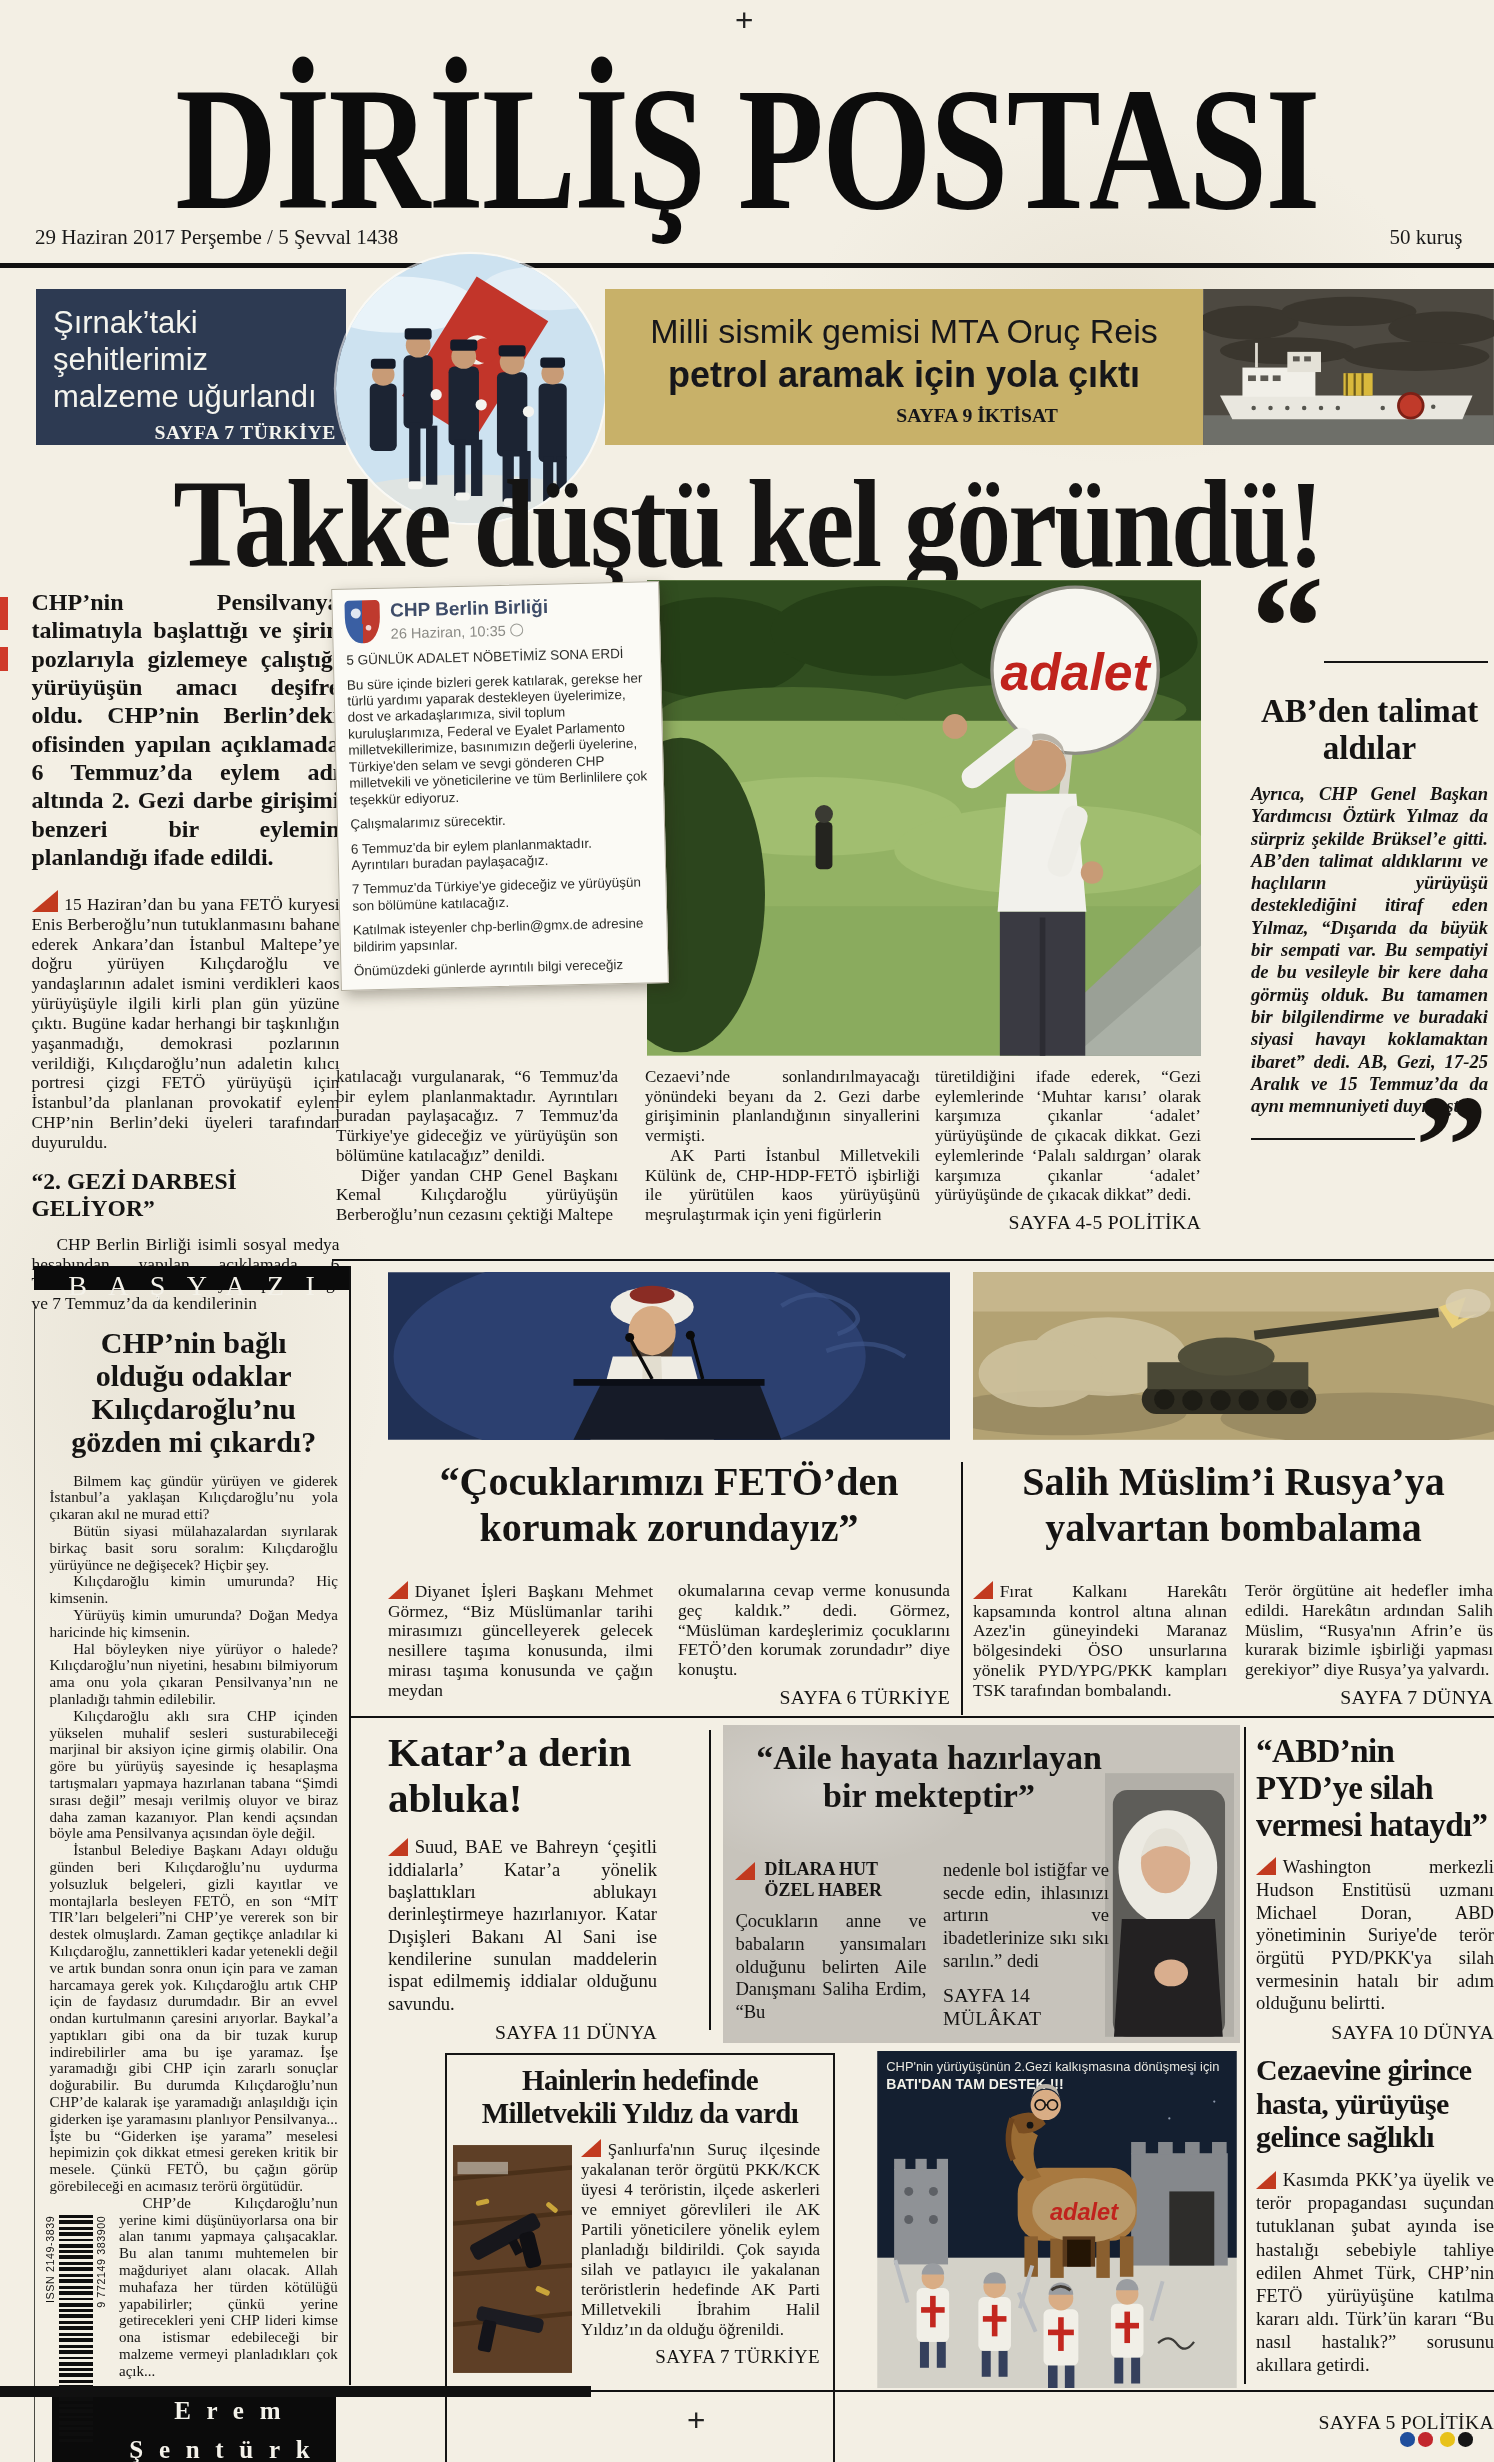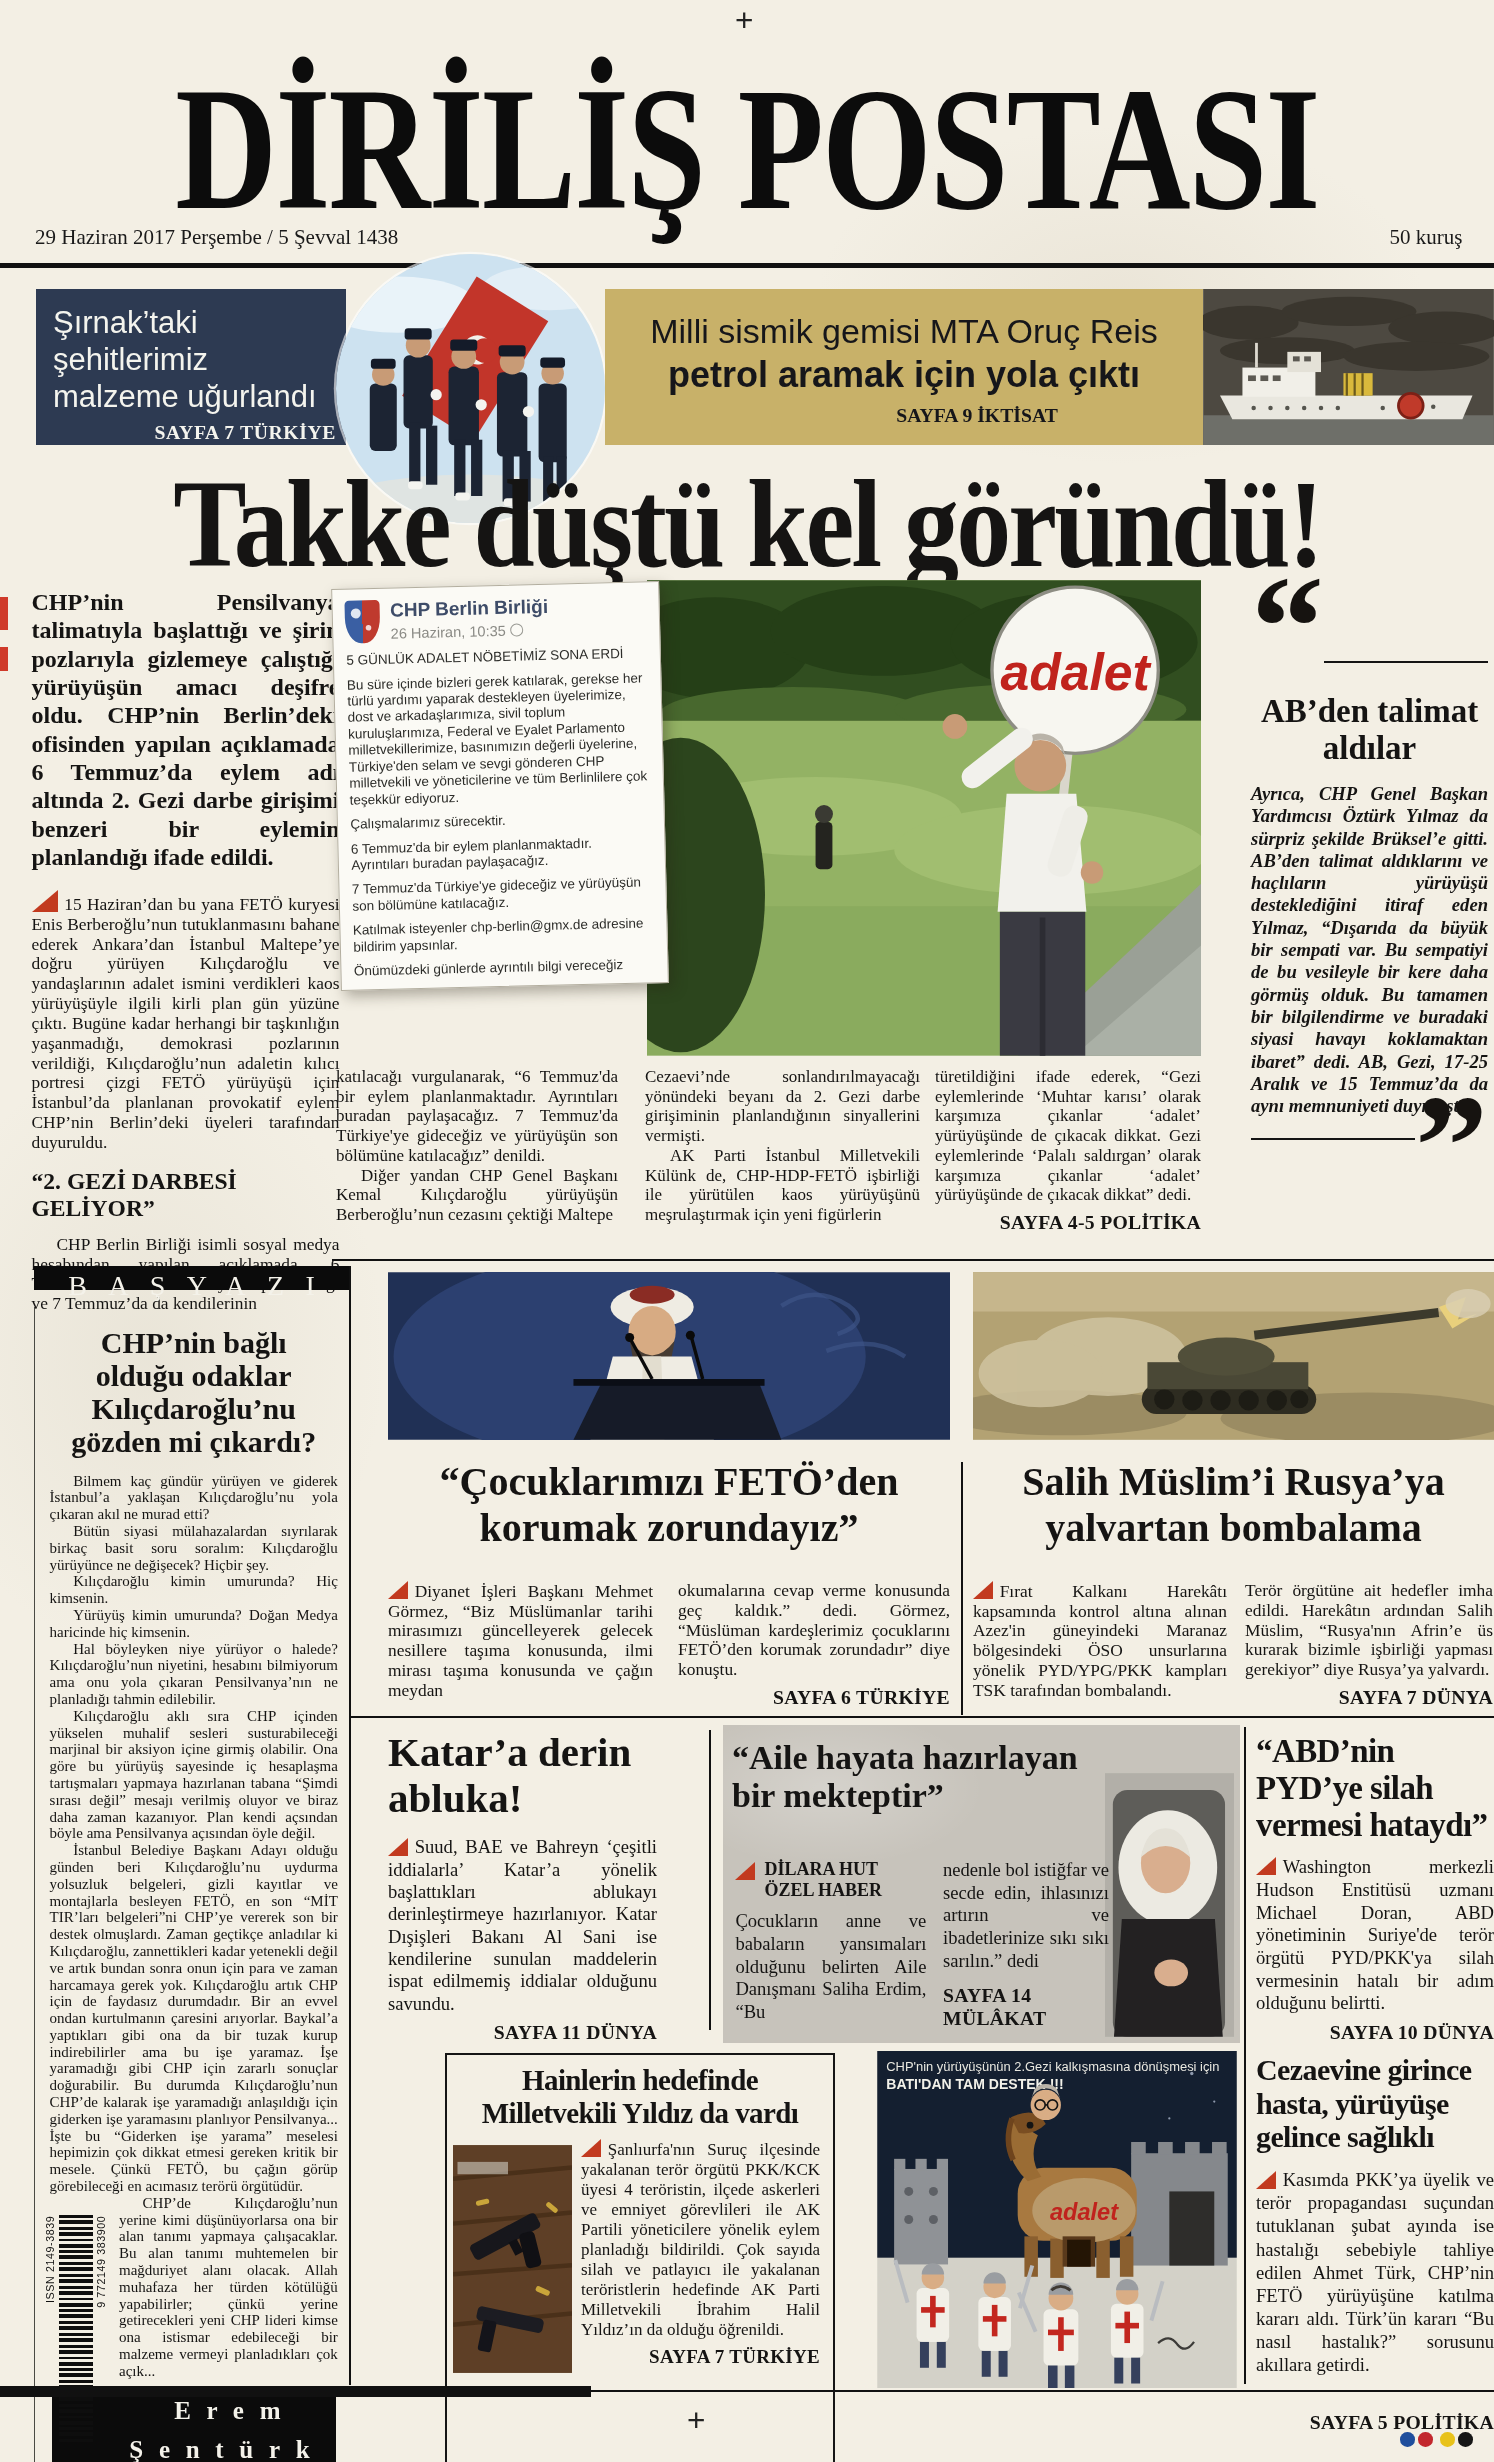--- a/index.html
+++ b/index.html
@@ -37,21 +37,21 @@
   .avatar{width:35px;height:43px;background:linear-gradient(90deg,#3a5fa3 50%,#bf3a2e 50%);border-radius:4.5px 4.5px 46% 46%/4.5px 4.5px 60% 60%;position:relative;flex:0 0 auto;}
   .avatar:after{content:"";position:absolute;left:5.6px;top:7.9px;width:10px;height:10px;border-radius:50%;background:rgba(255,255,255,.85);box-shadow:12.4px 14.6px 0 -2.2px rgba(255,255,255,.8);}
   .tweet .who{margin-left:10px;}
   .tweet .name{font-size:19px;font-weight:bold;color:#3e4c68;}
   .tweet .time{font-size:14.6px;color:#8b8b86;margin-top:3.4px;}
   .globe{display:inline-block;width:11.2px;height:11.2px;border:1.1px solid #9a9a94;border-radius:50%;vertical-align:-1.7px;margin-left:4.5px;}
   .tweet .txt{font-size:13.5px;line-height:1.22;color:#2d2d2a;margin-top:9px;}
   .tweet .txt p{margin:0 0 7.9px;}
   .mainphoto{left:647px;top:580px;width:554px;height:476px;overflow:hidden;}
   .pcol{top:1067px;font-size:17px;line-height:1.16;text-align:justify;}
-  .pref{font-weight:bold;font-size:19.7px;text-align:right;margin-top:5.6px;letter-spacing:0.3px;}
+  .pref{font-weight:normal;font-size:19.7px;text-align:right;margin-top:5.6px;letter-spacing:0.3px;}
   
   .quotecol{left:1251px;top:587px;width:237px;}
   .qrow{display:flex;align-items:flex-end;}
   .qmark{font-size:146px;font-weight:bold;line-height:.55;font-family:"Liberation Serif",serif;color:#161310;}
   .qline{flex:1;border-bottom:2.8px solid #141414;margin-bottom:4.5px;}
   .quotecol h2{margin:26px 0 0;text-align:center;font-size:33px;line-height:1.1;}
   .quotecol .qtext{margin-top:17px;font-size:18.6px;font-weight:bold;font-style:italic;line-height:1.2;text-align:justify;}
   .qclose{display:flex;align-items:flex-start;margin-top:14.6px;}
   .qclose .qline{margin-top:5.6px;}
   .qclose .qmark{line-height:.2;}
@@ -68,21 +68,21 @@
   .bcv.num{left:51px;}
   .sig{margin:11.2px 2.2px 0;background:#0b0b0b;color:#f4f2ea;text-align:center;font-weight:bold;font-size:25px;letter-spacing:15.7px;line-height:39px;text-indent:15.7px;}
   .vr{background:#111;}
   
   .photo{overflow:hidden;}
   .h-mid{font-weight:bold;text-align:center;line-height:1.14;}
   
   .kat h2{margin:0;font-size:41px;line-height:1.12;}
   .ailebox{left:723px;top:1725px;width:517px;height:318px;background:
      radial-gradient(ellipse 225px 112px at 20% 20%, rgba(255,255,255,.25), transparent 70%),#c7c3bb;box-sizing:border-box;}
-  .aile-h{margin:13.5px 5.6px 0 9px;width:394px;text-align:left;font-weight:bold;font-size:34px;line-height:1.12;}
+  .aile-h{margin:13.5px 5.6px 0 9px;width:394px;text-align:center;font-weight:bold;font-size:34px;line-height:1.12;}
   .byline{font-weight:bold;font-size:18px;line-height:1.15;}
   .abd h2,.cez h2{margin:0;font-size:33px;line-height:1.12;letter-spacing:-0.6px;}
   .hainbox{left:445px;top:2053px;width:390px;height:414px;border:2.2px solid #151515;box-sizing:border-box;}
   .hainbox h2{margin:9px 4.5px 0;text-align:center;font-size:29px;line-height:1.14;letter-spacing:-0.6px;}
   
   .dot{position:absolute;width:14.6px;height:14.6px;border-radius:50%;}
   .plus{font-family:"Liberation Sans",sans-serif;font-size:31.5px;color:#222;}
   .redmark{position:absolute;left:0;width:7.9px;background:#cf3a2a;}
 </style>
 </head>

